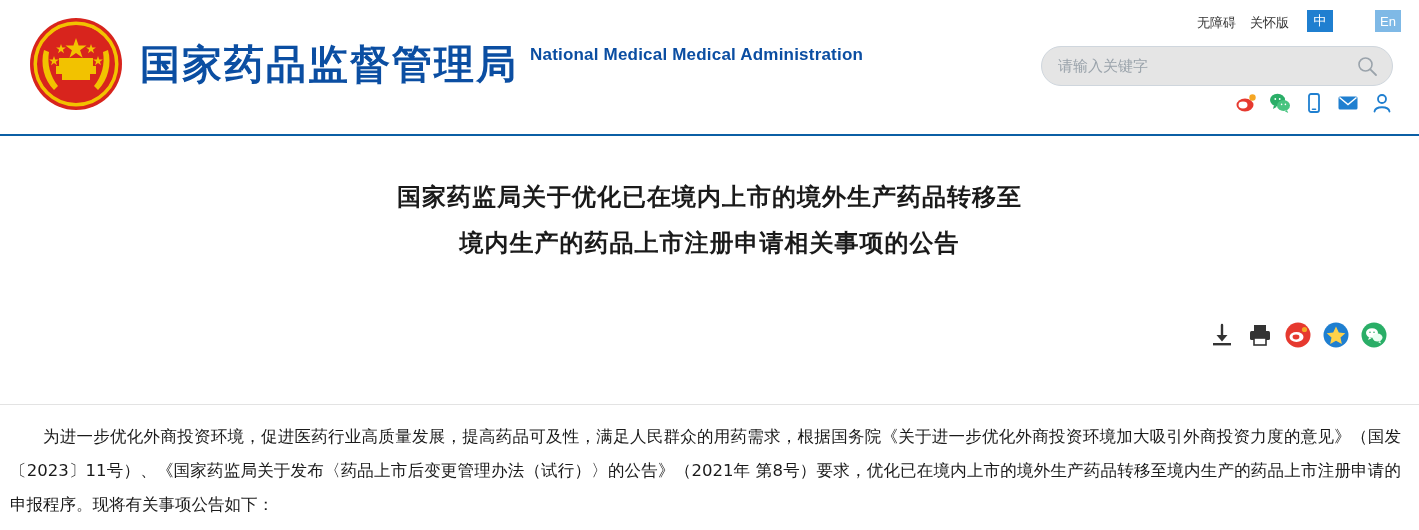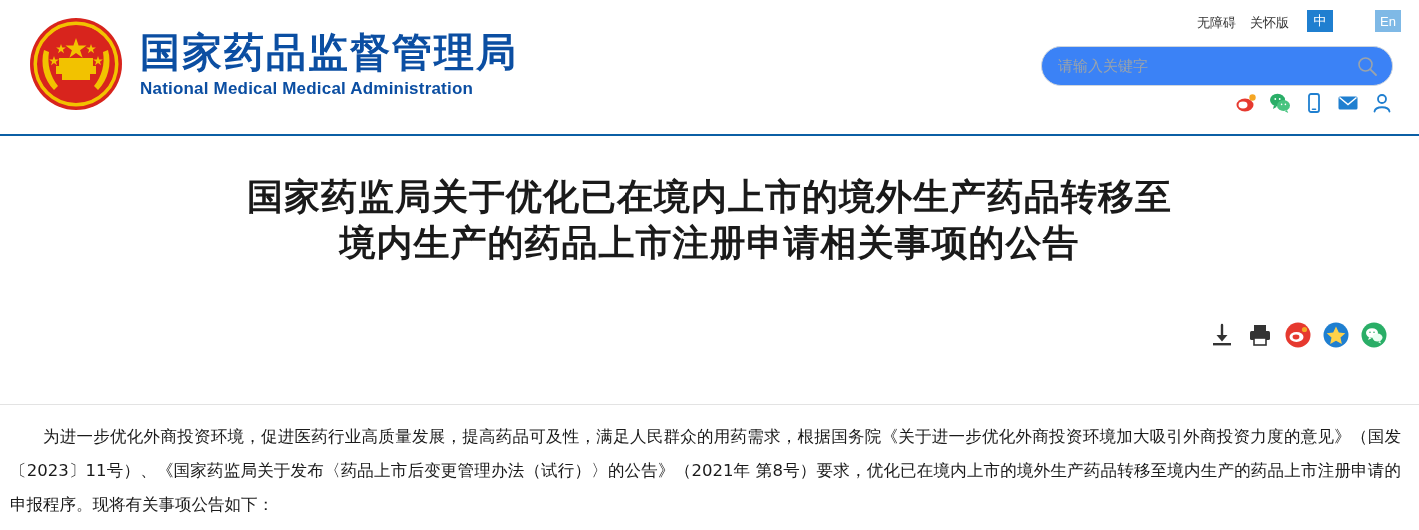--- a/index.html
+++ b/index.html
@@ -18,21 +18,21 @@
     height: 136px;
     background: #ffffff;
     border-bottom: 2px solid #0b5fa5;
   }
   .brand {
     position: absolute;
     left: 28px; top: 16px;
     display: flex; align-items: center; gap: 16px;
   }
   .emblem { width: 96px; height: 96px; position: relative; }
-  .brand-text { display: flex; flex-direction: column; justify-content: space-between; }
+  .brand-text { display: flex; flex-direction: row; justify-content: space-between; gap: 12px; }
   .brand-cn {
     font-family: "DejaVu Sans", sans-serif;
     font-size: 40px; font-weight: 700; color: #0b4ea2;
     letter-spacing: 2px; line-height: 1.15;
   }
   .brand-en {
     font-family: "Liberation Sans", sans-serif;
     font-size: 17px; font-weight: 700; color: #0b4ea2;
     letter-spacing: 0.2px; margin-top: 4px;
   }
@@ -47,21 +47,21 @@
   .lang {
     width: 26px; height: 22px; display: flex; align-items: center; justify-content: center;
     font-size: 13px; color: #fff; background: #1f7fd0;
   }
   .lang.inactive { background: #7fb9e6; margin-left: 40px; }
 
   .search-box {
     position: absolute; right: 26px; top: 46px;
     width: 352px; height: 40px;
     border: 1px solid #cfd6dd; border-radius: 20px;
-    background: #3b82f6;
+    background: #e5e5e5;
     display: flex; align-items: center;
     padding: 0 14px;
   }
   .search-box input {
     border: 0; outline: none; flex: 1;
     font-size: 15px; color: #333;
     font-family: "DejaVu Sans", sans-serif;
     background: transparent;
   }
   .search-box input::placeholder { color: #9aa3ab; }
@@ -74,21 +74,21 @@
   .sico { width: 22px; height: 22px; display: block; }
 
   
   .title-wrap {
     margin-top: 38px;
     text-align: center;
     font-family: "DejaVu Sans", sans-serif;
     color: #1a1a1a;
   }
   .title-line {
-    font-size: 36px; font-weight: 700; line-height: 46px; letter-spacing: 1px;
+    font-size: 24px; font-weight: 700; line-height: 46px; letter-spacing: 1px;
   }
   .title-no {
     font-size: 25px; font-weight: 700; line-height: 46px; letter-spacing: 1px;
   }
 
   
   .action-row {
     position: absolute; right: 32px; top: 322px;
     display: flex; align-items: center; gap: 12px;
   }

